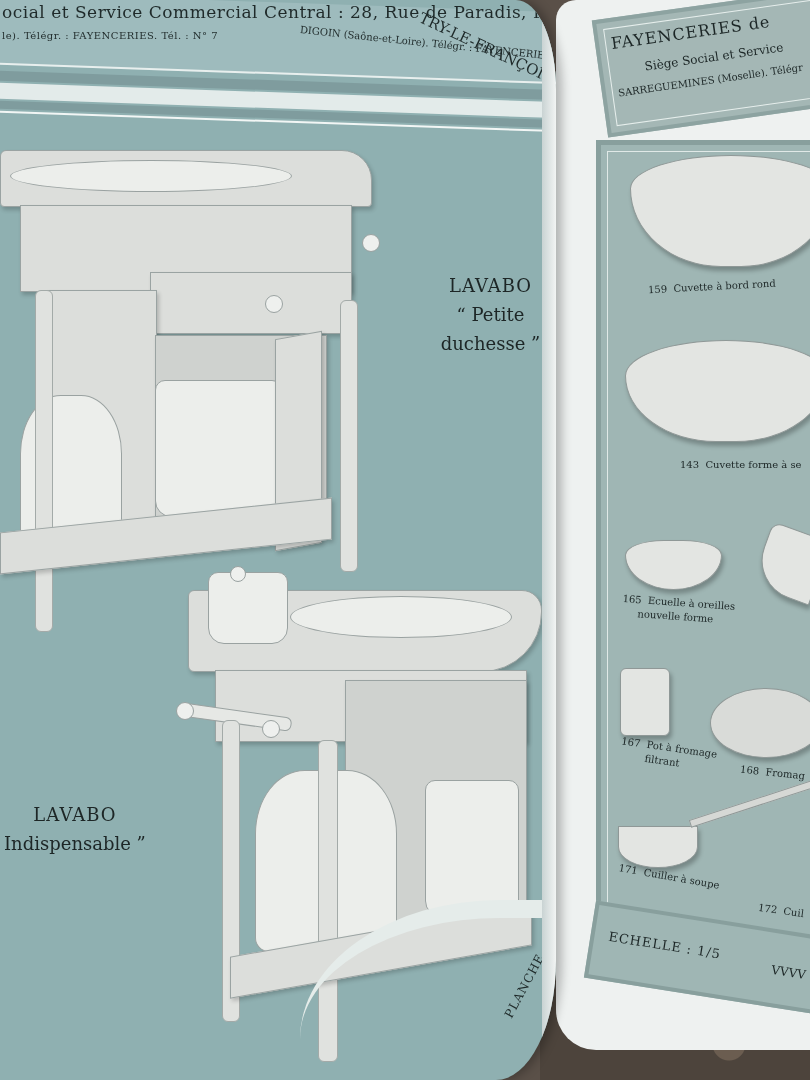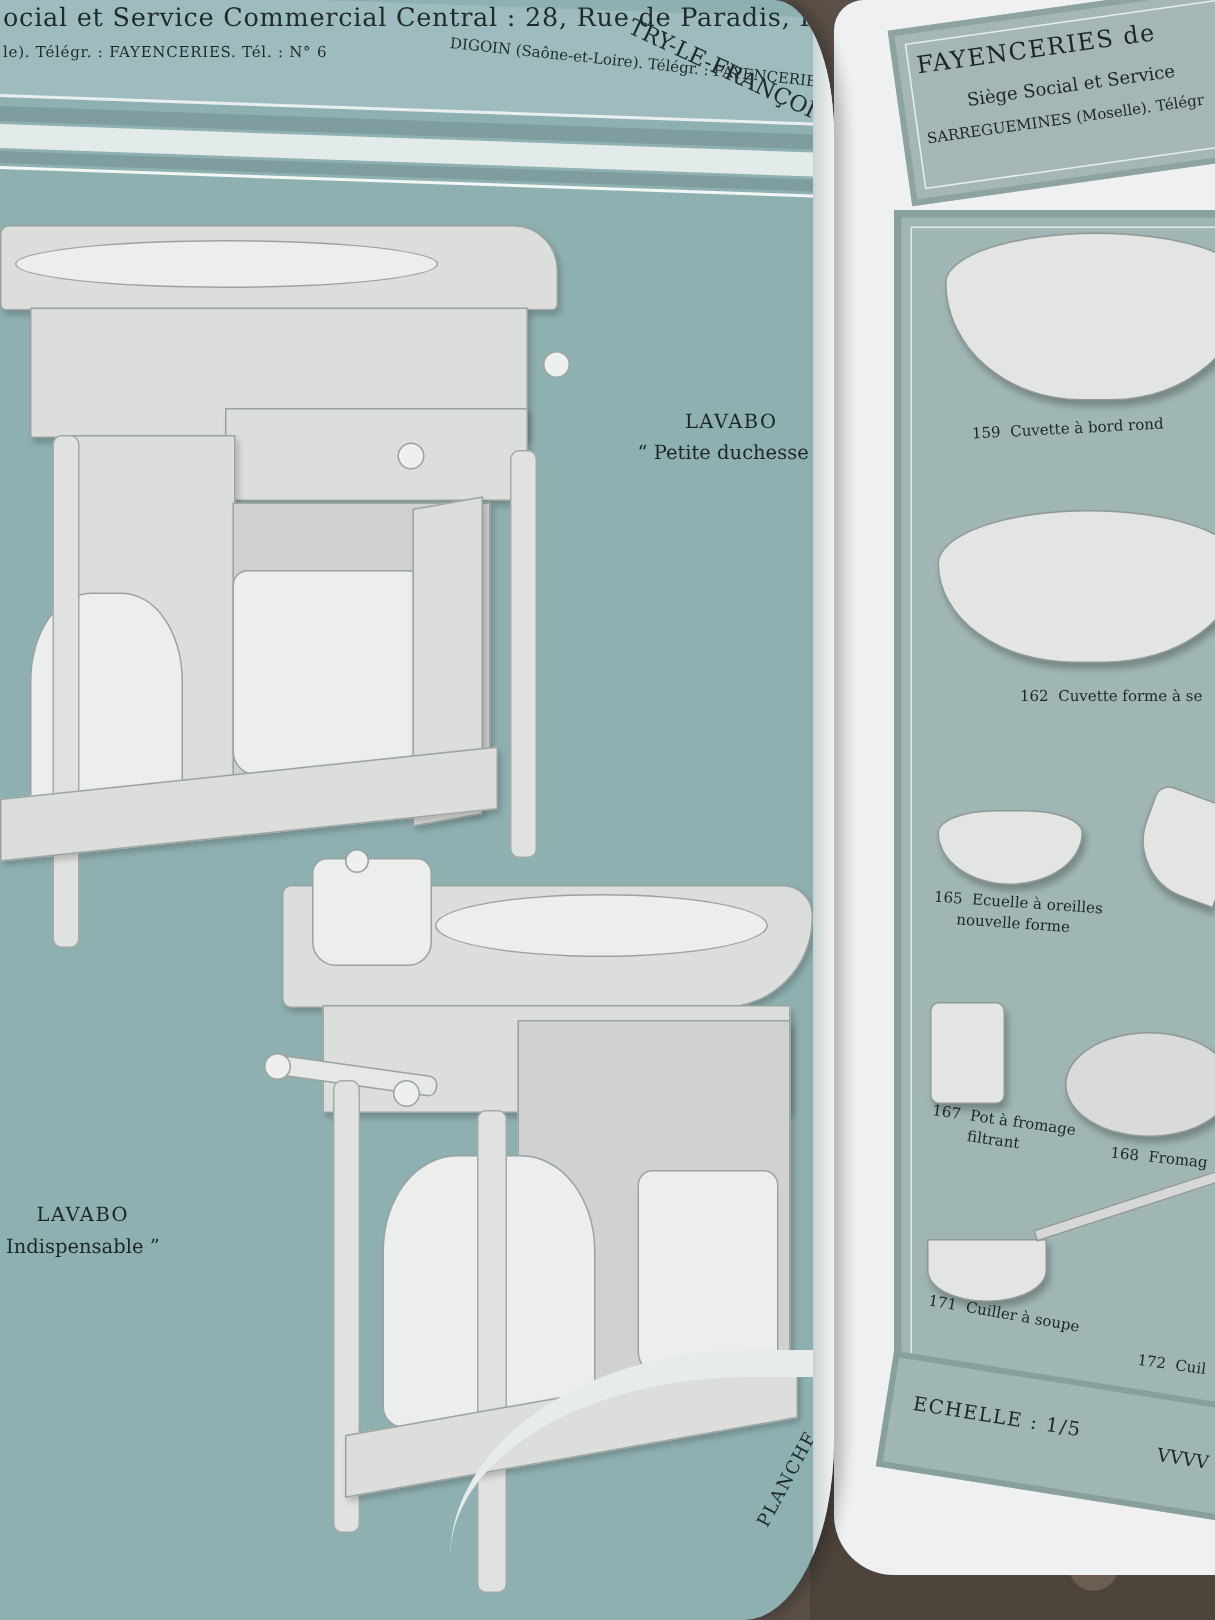--- a/index.html
+++ b/index.html
@@ -53,21 +53,21 @@
   }
   .hdr-line2b {
     position:absolute; left:300px; top:24px; font-size:10px; color:#1f2a2a;
     transform:rotate(6deg); transform-origin:left; white-space:nowrap;
   }
   .hdr-town {
     position:absolute; left:420px; top:8px; font-size:15px; color:#1f2a2a;
     transform:rotate(25deg); transform-origin:left; white-space:nowrap;
   }
   .caption {
-    position:absolute; color:#1d2626; text-align:center; font-size:13px; line-height:1.6;
+    position:absolute; color:#1d2626; text-align:center; font-size:18px; line-height:1.6;
   }
   .caption .title { letter-spacing:1px; }
   .cap-top { left:425px; top:272px; }
   .cap-bottom { left:4px; top:801px; }
   .footer-band {
     position:absolute; left:300px; top:900px; width:400px; height:260px;
     border-top:18px solid #e5ecea;
     border-radius:50% 0 0 0;
   }
   .footer-text {
@@ -138,21 +138,21 @@
   <div class="rp-panel-inner"></div>
 </div>
 
 <div class="bowl" style="left:630px;top:155px;width:200px;height:110px;border-radius:50% 50% 45% 45% / 30% 30% 70% 70%;"></div>
 <div class="item-label" style="left:648px;top:280px;transform:rotate(-3deg);">
   <span>159</span>&nbsp; <span>Cuvette à bord rond</span>
 </div>
 
 <div class="bowl" style="left:625px;top:340px;width:200px;height:100px;border-radius:50% 50% 45% 45% / 35% 35% 65% 65%;"></div>
 <div class="item-label" style="left:680px;top:458px;">
-  <span>162</span>&nbsp; <span>Cuvette forme à se</span>
+  <span>143</span>&nbsp; <span>Cuvette forme à se</span>
 </div>
 
 <div class="bowl" style="left:625px;top:540px;width:95px;height:48px;border-radius:40% 40% 50% 50% / 30% 30% 70% 70%;"></div>
 <div class="bowl" style="left:760px;top:530px;width:60px;height:65px;border-radius:10px 0 0 40px;transform:rotate(20deg);"></div>
 <div class="item-label" style="left:622px;top:596px;transform:rotate(4deg);">
   <span>165</span>&nbsp; <span>Ecuelle à oreilles</span><br>
   &nbsp;&nbsp;&nbsp;&nbsp;&nbsp;<span>nouvelle forme</span>
 </div>
 
 <div class="bowl" style="left:620px;top:668px;width:48px;height:66px;border-radius:6px;"></div>
@@ -181,21 +181,21 @@
 
 <div class="left-page">
   <div class="header-band"></div>
   <div class="stripe s1"></div>
   <div class="stripe s2"></div>
   <div class="stripe s3"></div>
   <div class="stripe s4"></div>
 
   <div class="hdr-line1">ocial et Service Commercial Central : 28, Rue de Paradis, PARIS (Xᵉ)</div>
   <div class="hdr-town">TRY-LE-FRANÇOIS</div>
-  <div class="hdr-line2">le). Télégr. : FAYENCERIES. Tél. : N° 6</div>
+  <div class="hdr-line2">le). Télégr. : FAYENCERIES. Tél. : N° 7</div>
   <div class="hdr-line2b">DIGOIN (Saône-et-Loire). Télégr. : FAYENCERIES. Tél. : N° 7</div>
 
   <div>
     <div class="washstand" style="left:0;top:150px;width:370px;height:55px;border-radius:6px 30px 4px 4px;"></div>
     <div class="pot" style="left:10px;top:160px;width:280px;height:30px;border-radius:50%;"></div>
     <div class="washstand" style="left:20px;top:205px;width:330px;height:85px;"></div>
     <div class="washstand" style="left:150px;top:272px;width:200px;height:60px;"></div>
     <div class="knob" style="left:265px;top:295px;"></div>
     <div class="knob" style="left:362px;top:234px;"></div>
     <div class="washstand" style="left:45px;top:290px;width:110px;height:240px;"></div>

